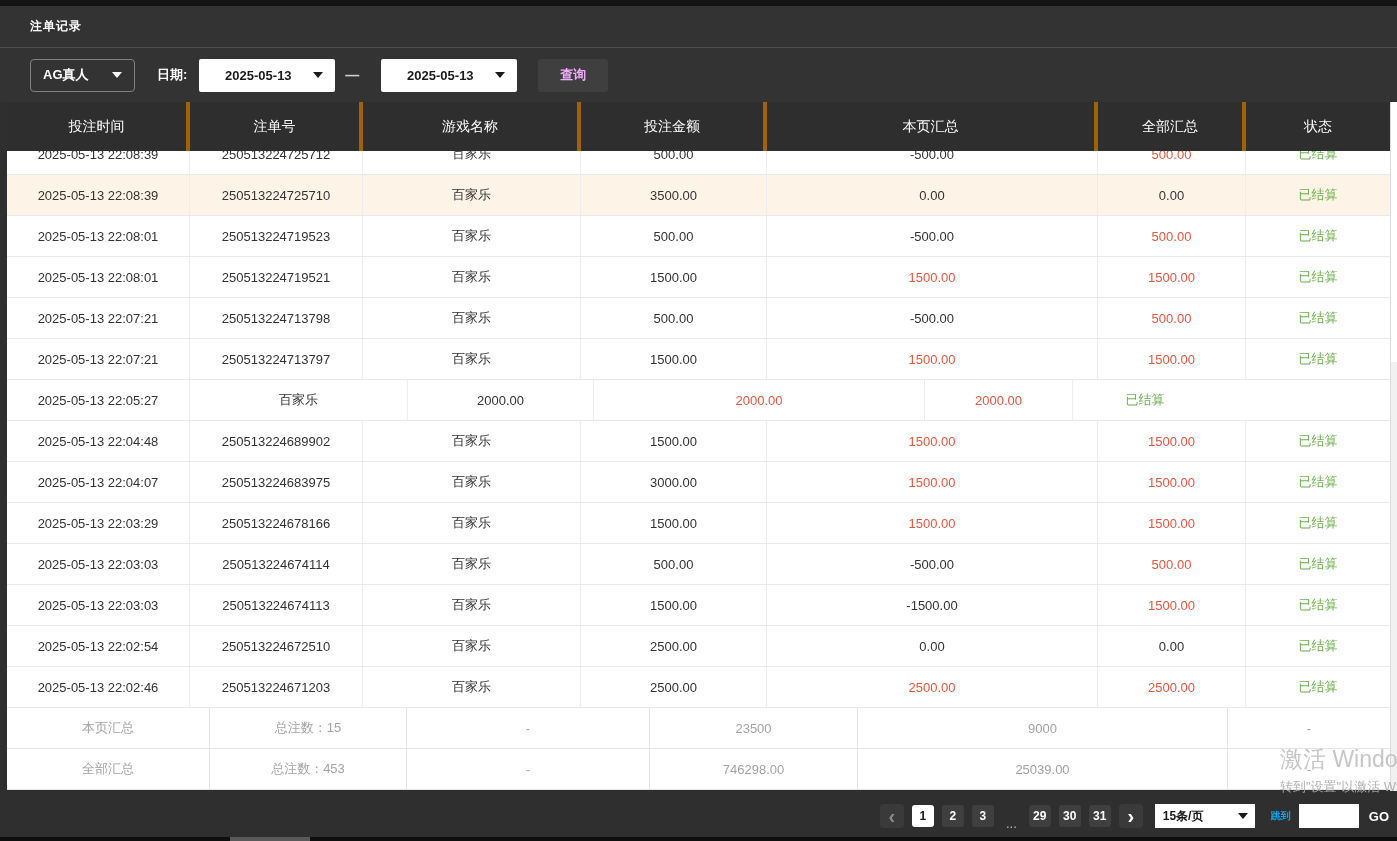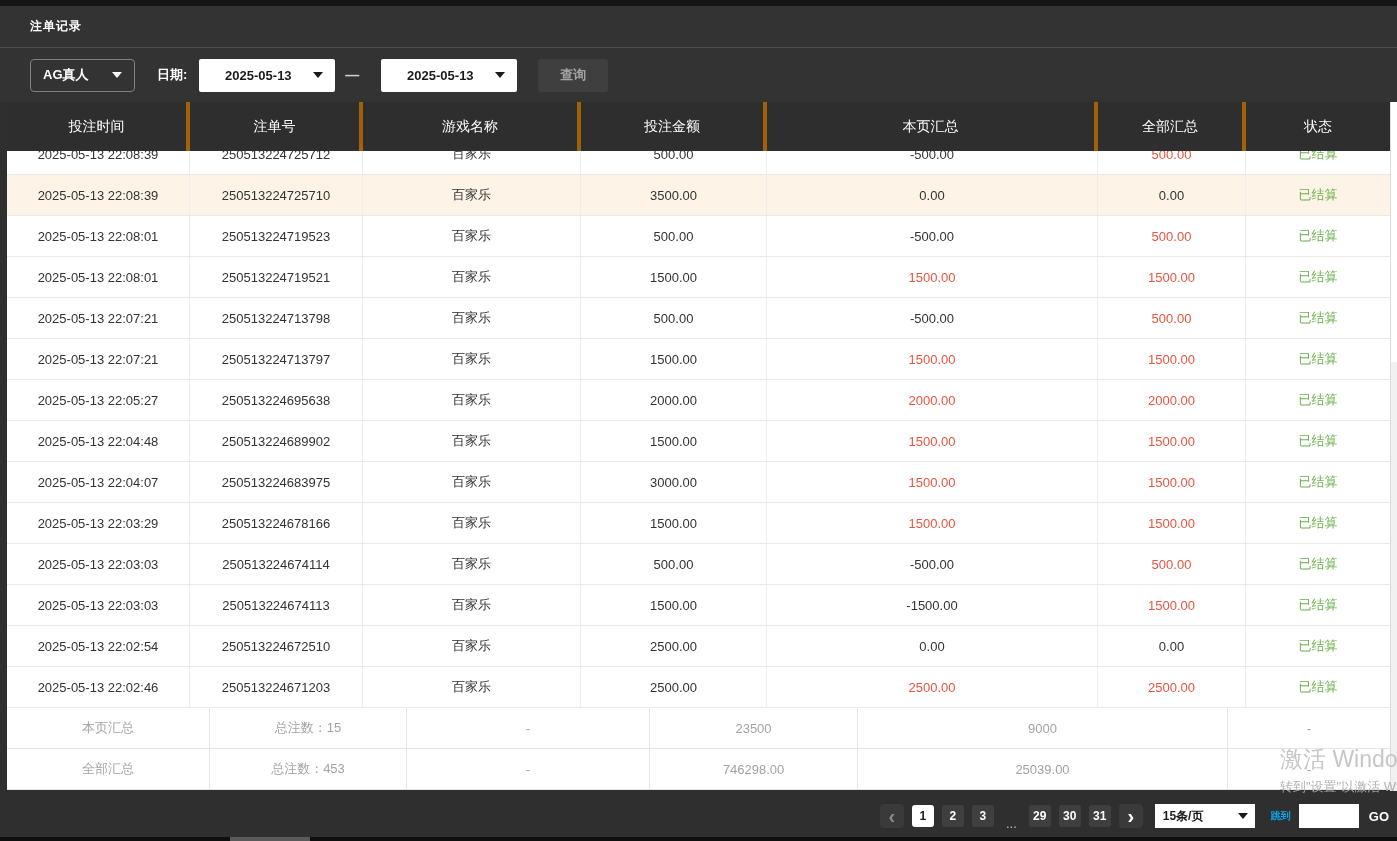--- a/index.html
+++ b/index.html
@@ -32,21 +32,21 @@
   .date-input {
     position:relative; margin-left:12px; width:136px; height:33px; background:#fff;
     border-radius:2px; display:flex; align-items:center; justify-content:center;
     font-size:13px; font-weight:bold; color:#1a1a1a; cursor:pointer;text-align:center;
   }
   .date-input .tri-down { position:absolute; right:12px; color:#1a1a1a; }
   .date-input .val { margin-right:18px; }
   .range-dash { margin:0 10px; color:#d0d0d0; font-weight:bold; font-size:14px; }
   .query-btn {
     margin-left:21px; width:70px; height:33px; background:#3f3f3f; border:none;
-    border-radius:3px; color:#a3a3a3; font-size:13px; font-weight:bold; cursor:pointer;
+    border-radius:3px; color:#f0abfc; font-size:13px; font-weight:bold; cursor:pointer;
   }
 
   .table-area { margin-left:7px; width:1383px; background:#fff; }
   .thead { display:flex; background:#fff; }
   .th {
     height:49px; background:#2e2e2e; color:#fff; font-size:14px;
     display:flex; align-items:center; justify-content:center;
     border-right:4px solid #a16207;
   }
   .th:last-child { border-right:none; }
@@ -214,21 +214,20 @@
         <div class="td c0">2025-05-13 22:07:21</div>
         <div class="td c1">250513224713797</div>
         <div class="td c2">百家乐</div>
         <div class="td c3">1500.00</div>
         <div class="td c4 red">1500.00</div>
         <div class="td c5 red">1500.00</div>
         <div class="td c6 green">已结算</div>
       </div>
       <div class="tr">
         <div class="td c0">2025-05-13 22:05:27</div>
-        <div class="td c1">250513224695638</div>
         <div class="td c2">百家乐</div>
         <div class="td c3">2000.00</div>
         <div class="td c4 red">2000.00</div>
         <div class="td c5 red">2000.00</div>
         <div class="td c6 green">已结算</div>
       </div>
       <div class="tr">
         <div class="td c0">2025-05-13 22:04:48</div>
         <div class="td c1">250513224689902</div>
         <div class="td c2">百家乐</div>

